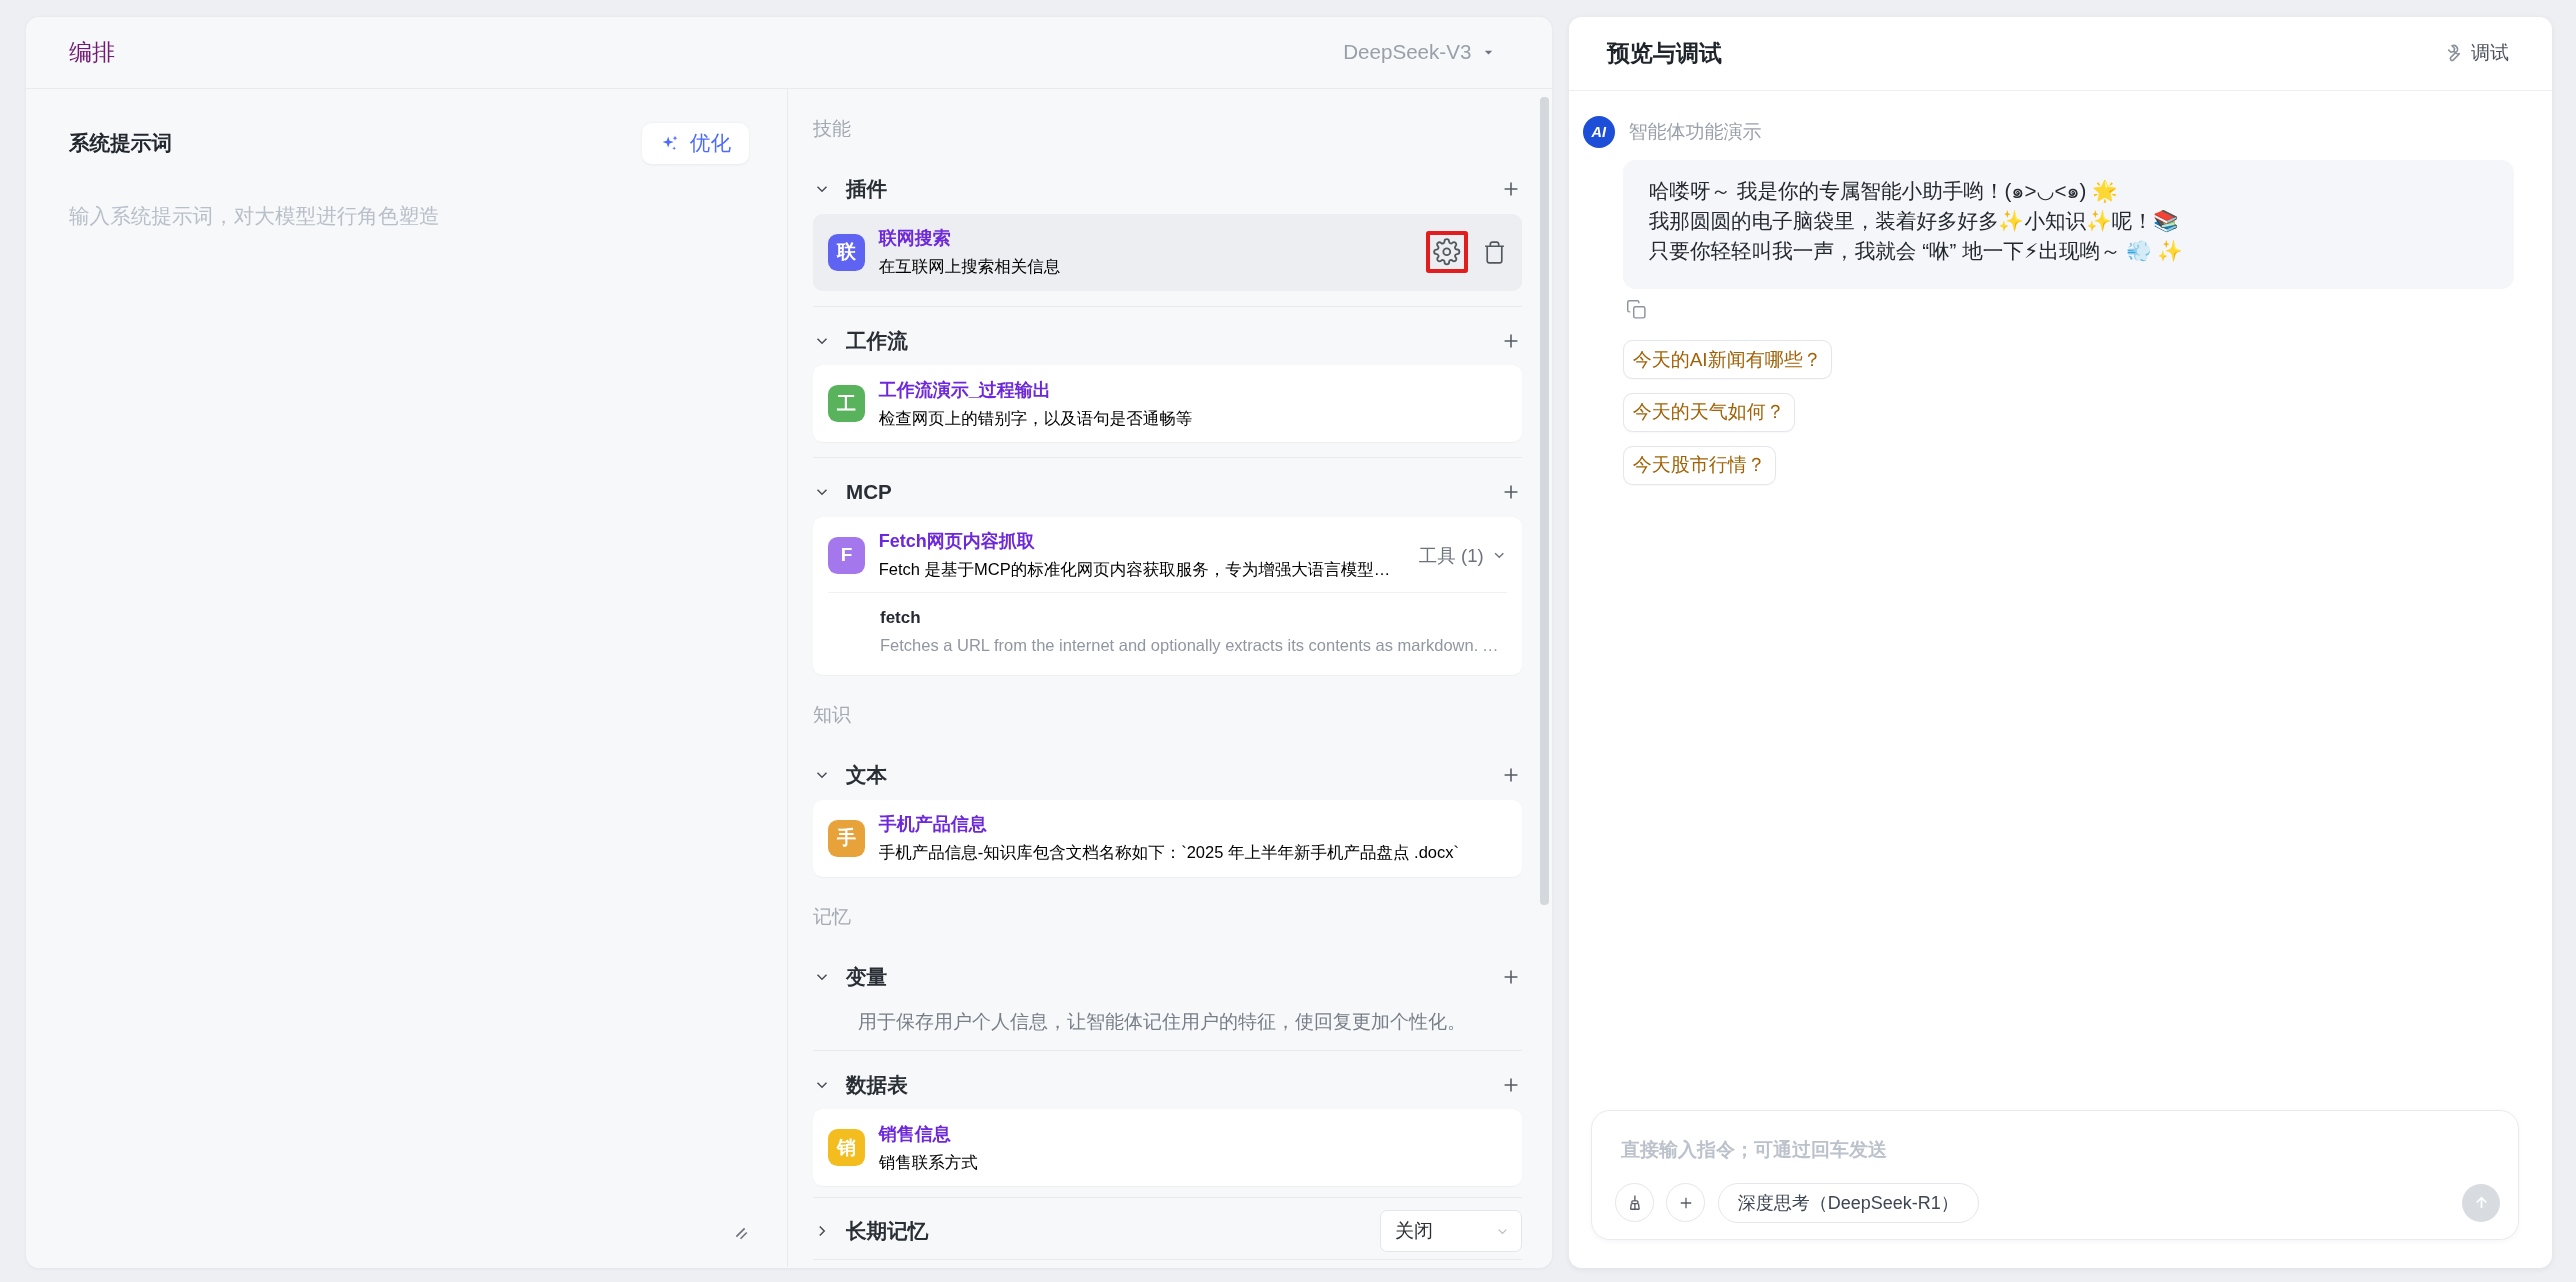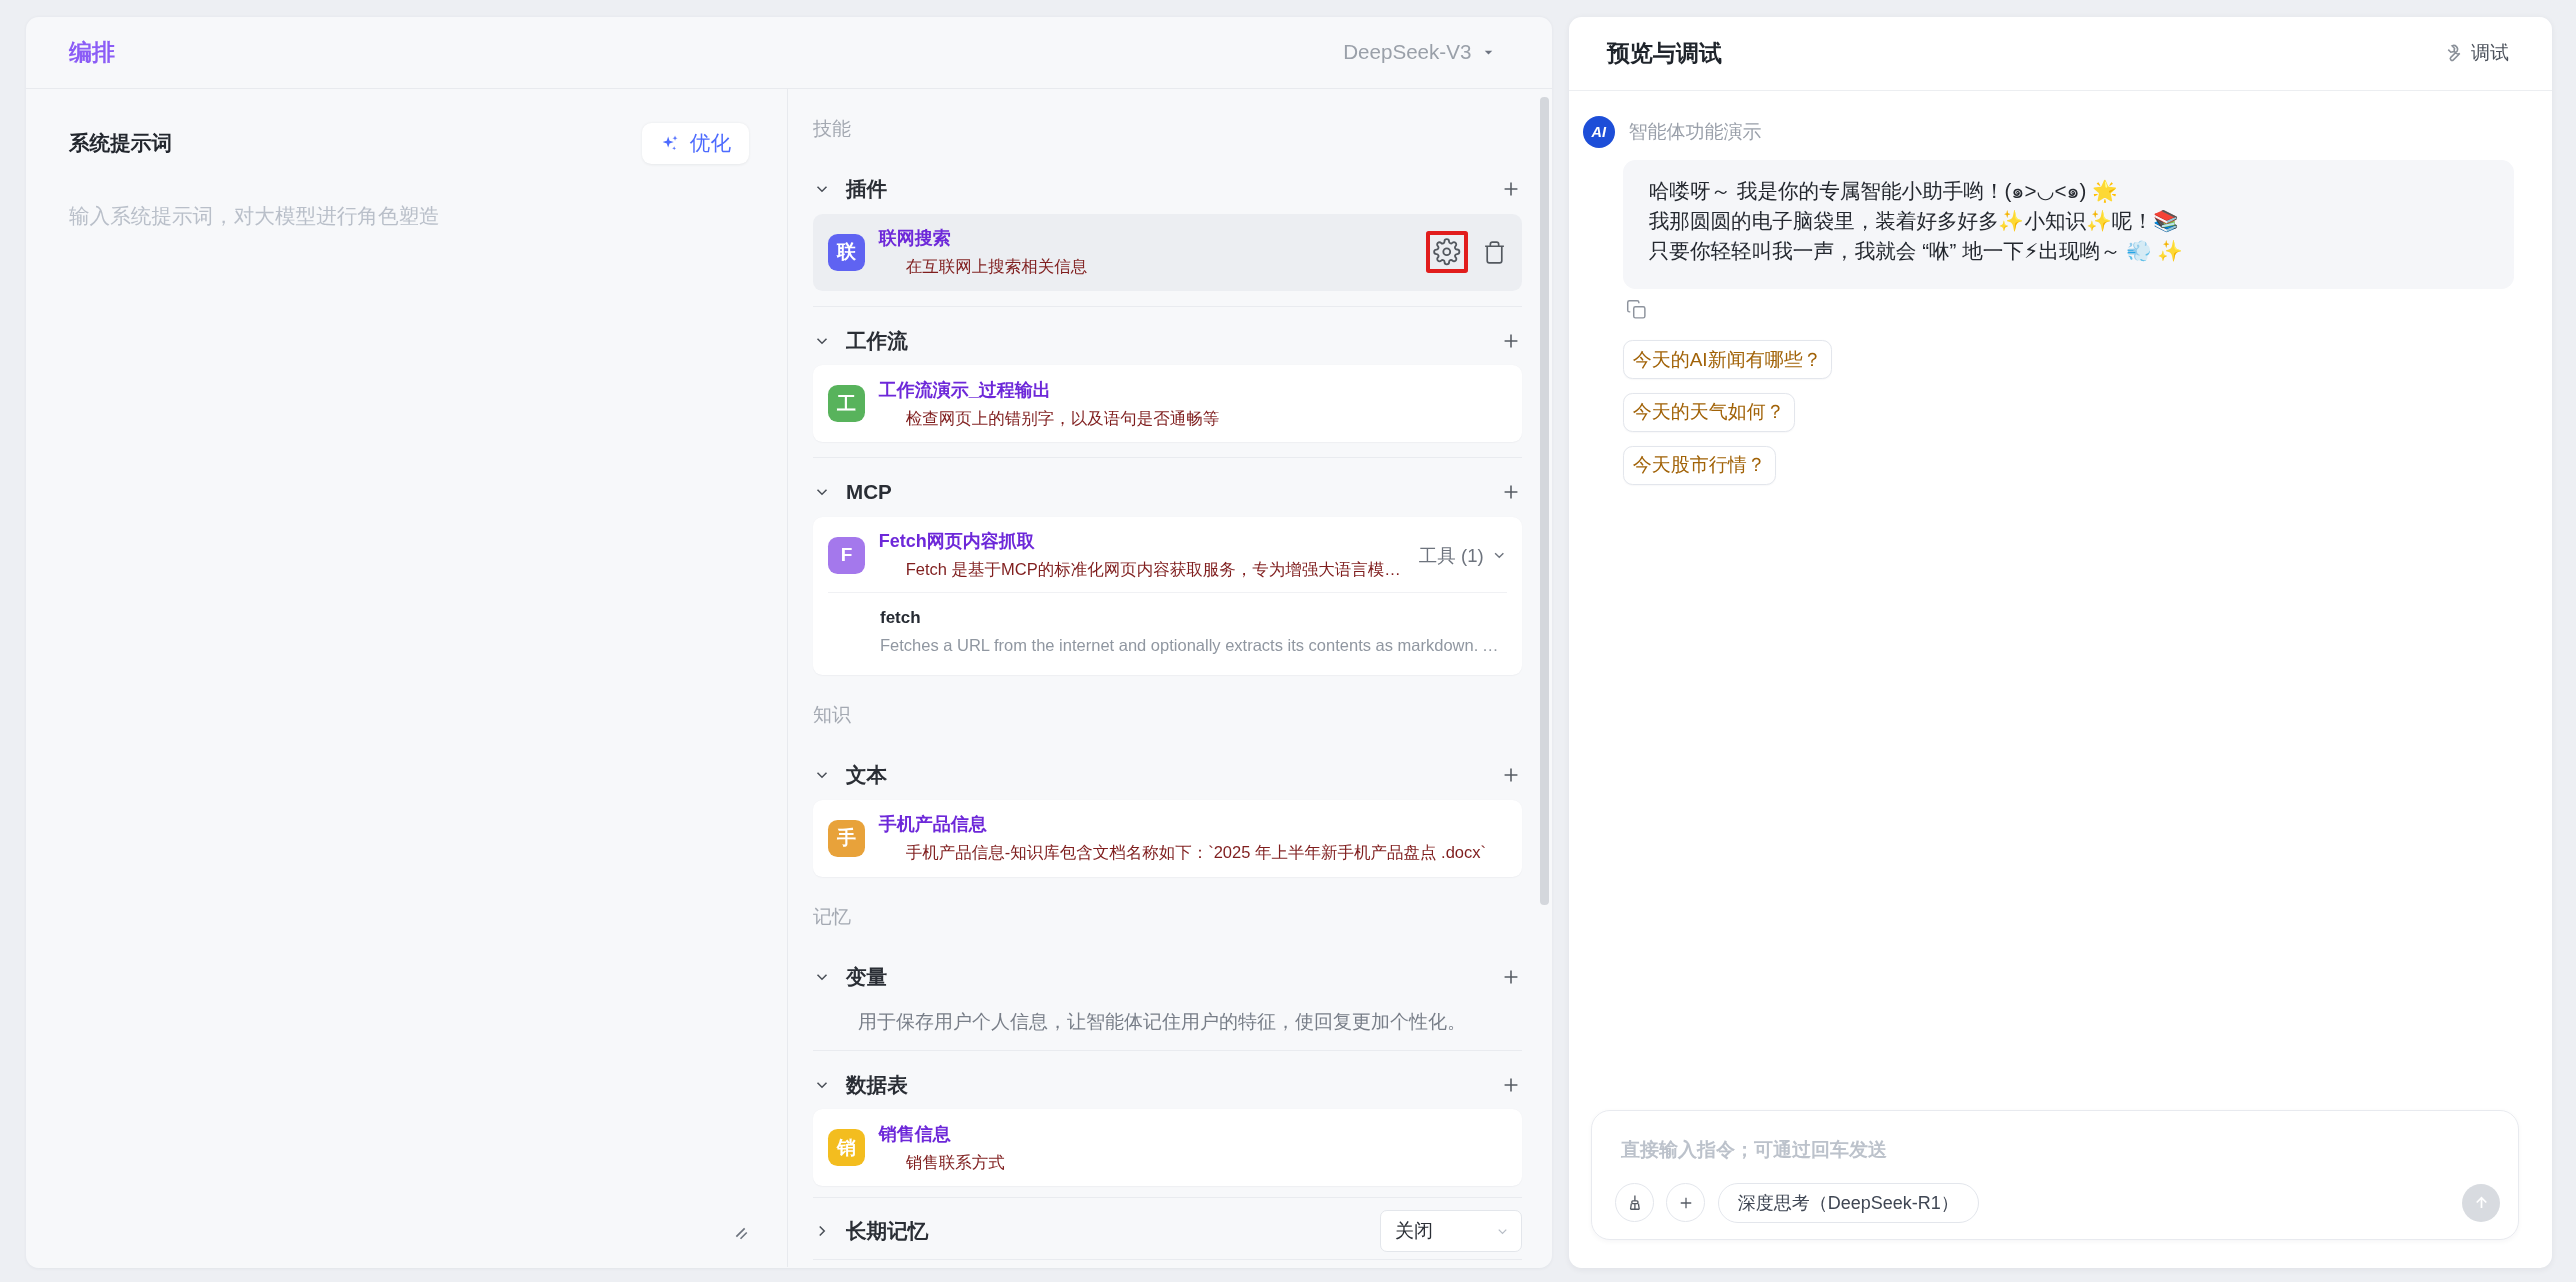--- a/index.html
+++ b/index.html
@@ -5,21 +5,21 @@
   html,body{margin:0;padding:0;width:2576px;height:1282px;background:#edeff3;
     font-family:"Liberation Sans","DejaVu Sans",sans-serif;overflow:hidden;}
   .stage{position:relative;width:2576px;height:1282px;}
   svg{display:block;}
 
   
   .left-panel{position:absolute;left:26px;top:16.5px;width:1526px;height:1251px;
     background:#f7f8fa;border-radius:12.4px;box-shadow:0 0.7px 3.4px rgba(28,35,51,.05);overflow:hidden;}
   .lp-header{height:71px;display:flex;align-items:center;justify-content:space-between;
     padding:0 56px 0 43px;border-bottom:1px solid #e8eaee;}
-  .lp-title{font-size:23px;font-weight:700;color:#8b5cf6;}
+  .lp-title{font-size:23px;font-weight:400;color:#701a75;}
   .model-sel{display:flex;align-items:center;gap:9.6px;color:#9aa0a9;font-size:20.6px;cursor:pointer;}
   .model-caret{color:#6d7380;}
   .lp-body{display:flex;height:calc(100% - 73px);}
 
   
   .prompt-col{width:761px;flex:none;position:relative;border-right:1px solid #e8eaee;}
   .prompt-head{display:flex;align-items:center;justify-content:space-between;margin:34px 38px 0 43px;}
   .prompt-label{font-size:20.6px;font-weight:700;color:#23272e;}
   .optimize-btn{display:flex;align-items:center;gap:9.6px;background:#fff;border-radius:9.6px;
     height:41px;padding:0 18px;color:#4d6bfe;font-size:20.6px;box-shadow:0 0.7px 2.7px rgba(31,36,48,.07);cursor:pointer;}
@@ -36,21 +36,21 @@
   .plus-btn{margin-left:auto;color:#565b63;cursor:pointer;}
   .hr{height:0;border-top:1px solid #e9ebef;}
 
   .card{background:#fff;border-radius:9.6px;padding:12.4px 15px;display:flex;align-items:center;
     box-shadow:0 0.7px 1.4px rgba(31,36,48,.04);cursor:pointer;}
   .card.gray{background:#eceef2;box-shadow:none;}
   .badge{width:37px;height:37px;border-radius:9.6px;flex:none;display:flex;align-items:center;
     justify-content:center;color:#fff;font-size:19px;font-weight:700;}
   .card-txt{margin-left:13.7px;min-width:0;flex:1;}
   .card-title{font-size:18px;font-weight:700;color:#6d28d9;white-space:nowrap;}
-  .card-desc{font-size:16.5px;color:#7f1d1d;margin-top:6.2px;white-space:nowrap;overflow:hidden;text-overflow:ellipsis;margin-left:27px;}
+  .card-desc{font-size:16.5px;color:#000000;margin-top:6.2px;white-space:nowrap;overflow:hidden;text-overflow:ellipsis;}
   .bg-plugin{background:#5f63f2;} .bg-workflow{background:#58b35c;} .bg-mcp{background:#a478ec;}
   .bg-knowledge{background:#e8a23a;} .bg-table{background:#f3bd1f;}
 
   .plugin-actions{display:flex;align-items:center;gap:13.7px;margin-left:13.7px;flex:none;}
   .annotation-box{border:4.8px solid #e11d1d;border-radius:2.7px;padding:3.4px;display:flex;}
   .icon-btn{color:#53585f;cursor:pointer;display:flex;}
 
   .mcp-card{display:block;cursor:default;}
   .mcp-top{display:flex;align-items:center;}
   .tools-toggle{margin-left:15px;flex:none;display:flex;align-items:center;gap:6.9px;

